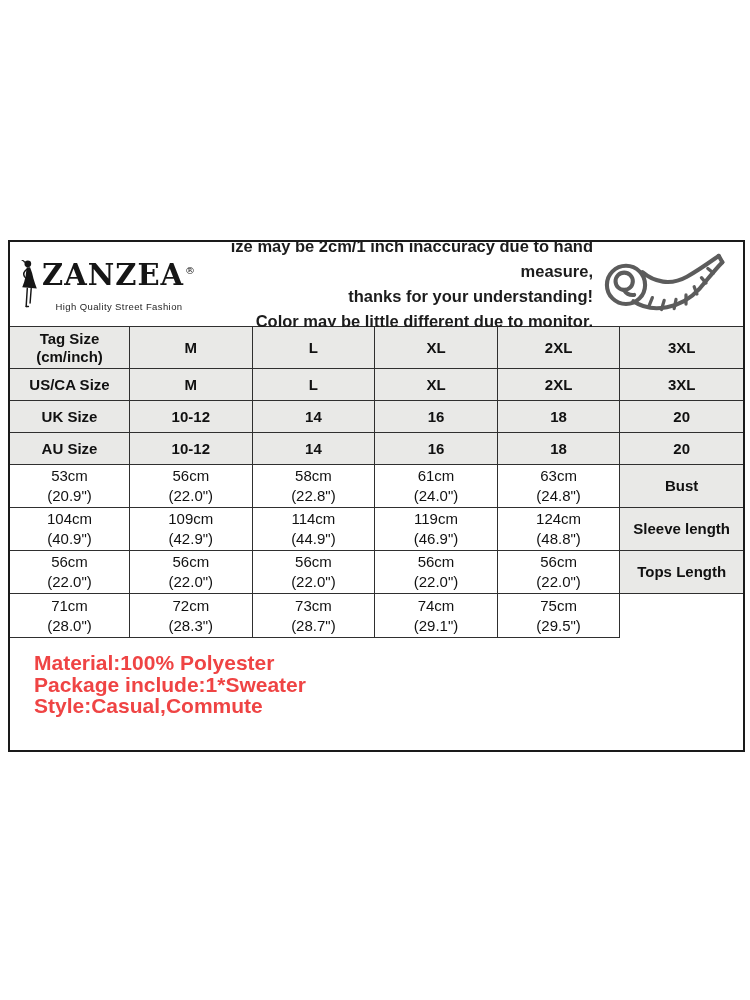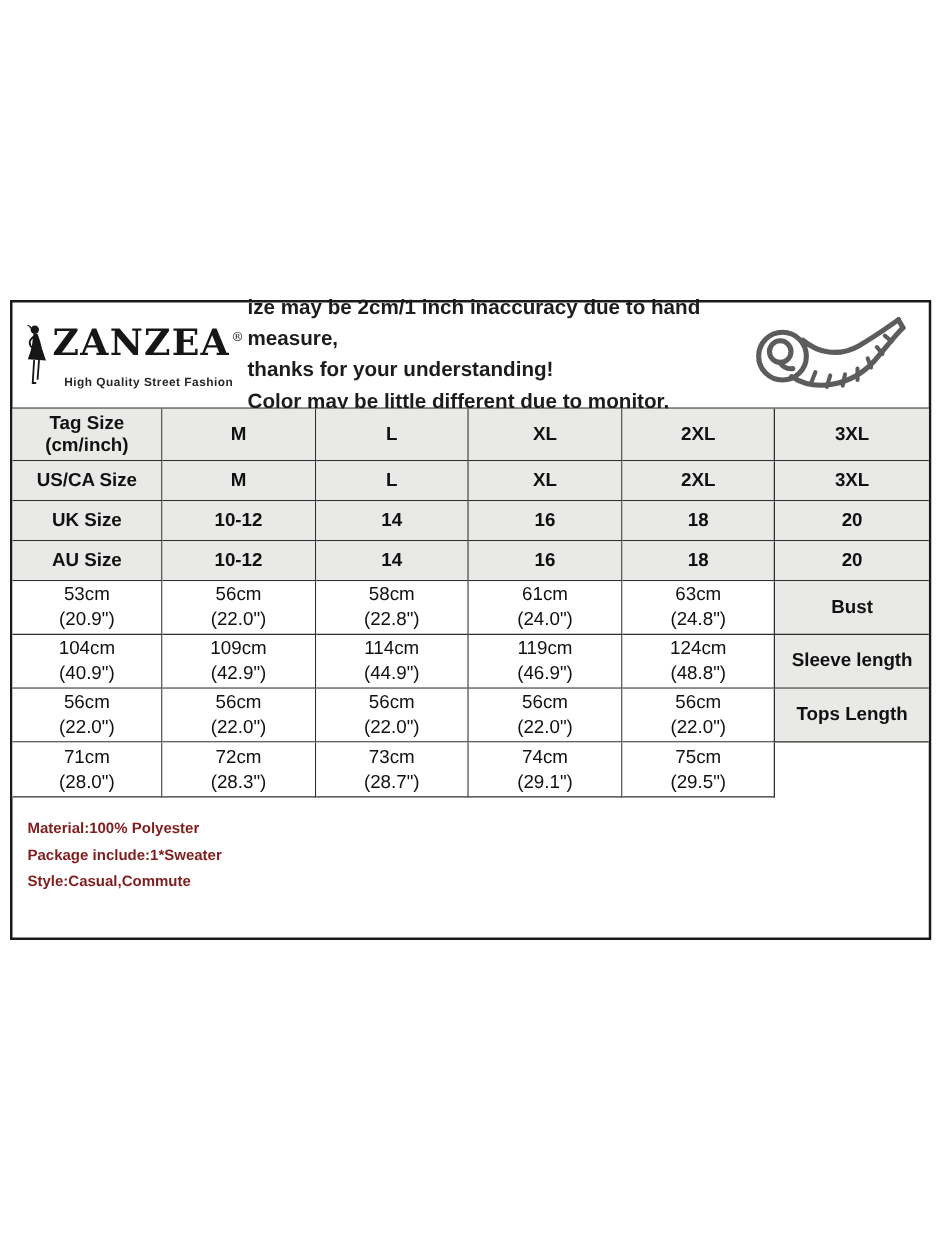--- a/index.html
+++ b/index.html
@@ -16,36 +16,36 @@
   .sheet{position:absolute;left:8px;top:240px;width:737px;height:512px;
     border:2px solid #1a1a1a;background:#fff;}
   
   .hdr{display:flex;align-items:center;height:85px;
     border-bottom:1.5px solid var(--line);padding:0 4px;}
   .logo{display:flex;align-items:center;gap:3px;flex:none;width:182px;padding-left:6px;}
   .logo-txt{display:flex;flex-direction:column;align-items:center;}
   .brand{font-family:"DejaVu Serif", serif;font-weight:700;font-size:29px;
     letter-spacing:1px;line-height:30px;color:#161616;}
   .brand sup{font-size:10px;font-weight:400;vertical-align:super;margin-left:1px;}
-  .tagline{font-size:9.5px;font-weight:700;letter-spacing:.4px;color:#262626;margin-top:12px;}
-  .notice{flex:1;text-align:left;font-weight:700;font-size:16.5px;line-height:25px;color:#1c1c1c;padding:0 2px;}
+  .tagline{font-size:9.5px;font-weight:400;letter-spacing:.4px;color:#262626;margin-top:12px;}
+  .notice{flex:1;text-align:right;font-weight:700;font-size:16.5px;line-height:25px;color:#1c1c1c;padding:0 2px;}
   .tape{flex:none;width:142px;height:80px;margin-right:2px;}
   
   .grid{display:grid;grid-template-columns:120px repeat(5,1fr);
     grid-template-rows:42px 32px 32px 32px 43px 43px 43px 44px;}
   .cell{display:flex;flex-direction:column;align-items:center;justify-content:center;
     border-right:1.5px solid var(--line);border-bottom:1.5px solid var(--line);
     font-size:15px;line-height:18px;text-align:center;}
   .cell:nth-child(6n){border-right:none;}
   .lab{background:var(--shade);font-weight:700;}
   .sv{background:var(--shade);font-weight:700;}
   .mv{background:#fff;font-weight:400;}
   .mv span{display:block;line-height:20px;}
   
-  .details{padding:14px 0 0 12px;font-size:12px;font-weight:600;line-height:21.5px;color:#7f1d1d;}
+  .details{padding:14px 0 0 24px;font-size:21px;font-weight:600;line-height:21.5px;color:#ef4444;}
 </style>
 </head>
 <body>
 
 <div class="canvas">
   <div class="sheet">
 
     <div class="hdr">
       <div class="logo">
         <svg viewBox="0 0 34 88" width="30" height="74">

